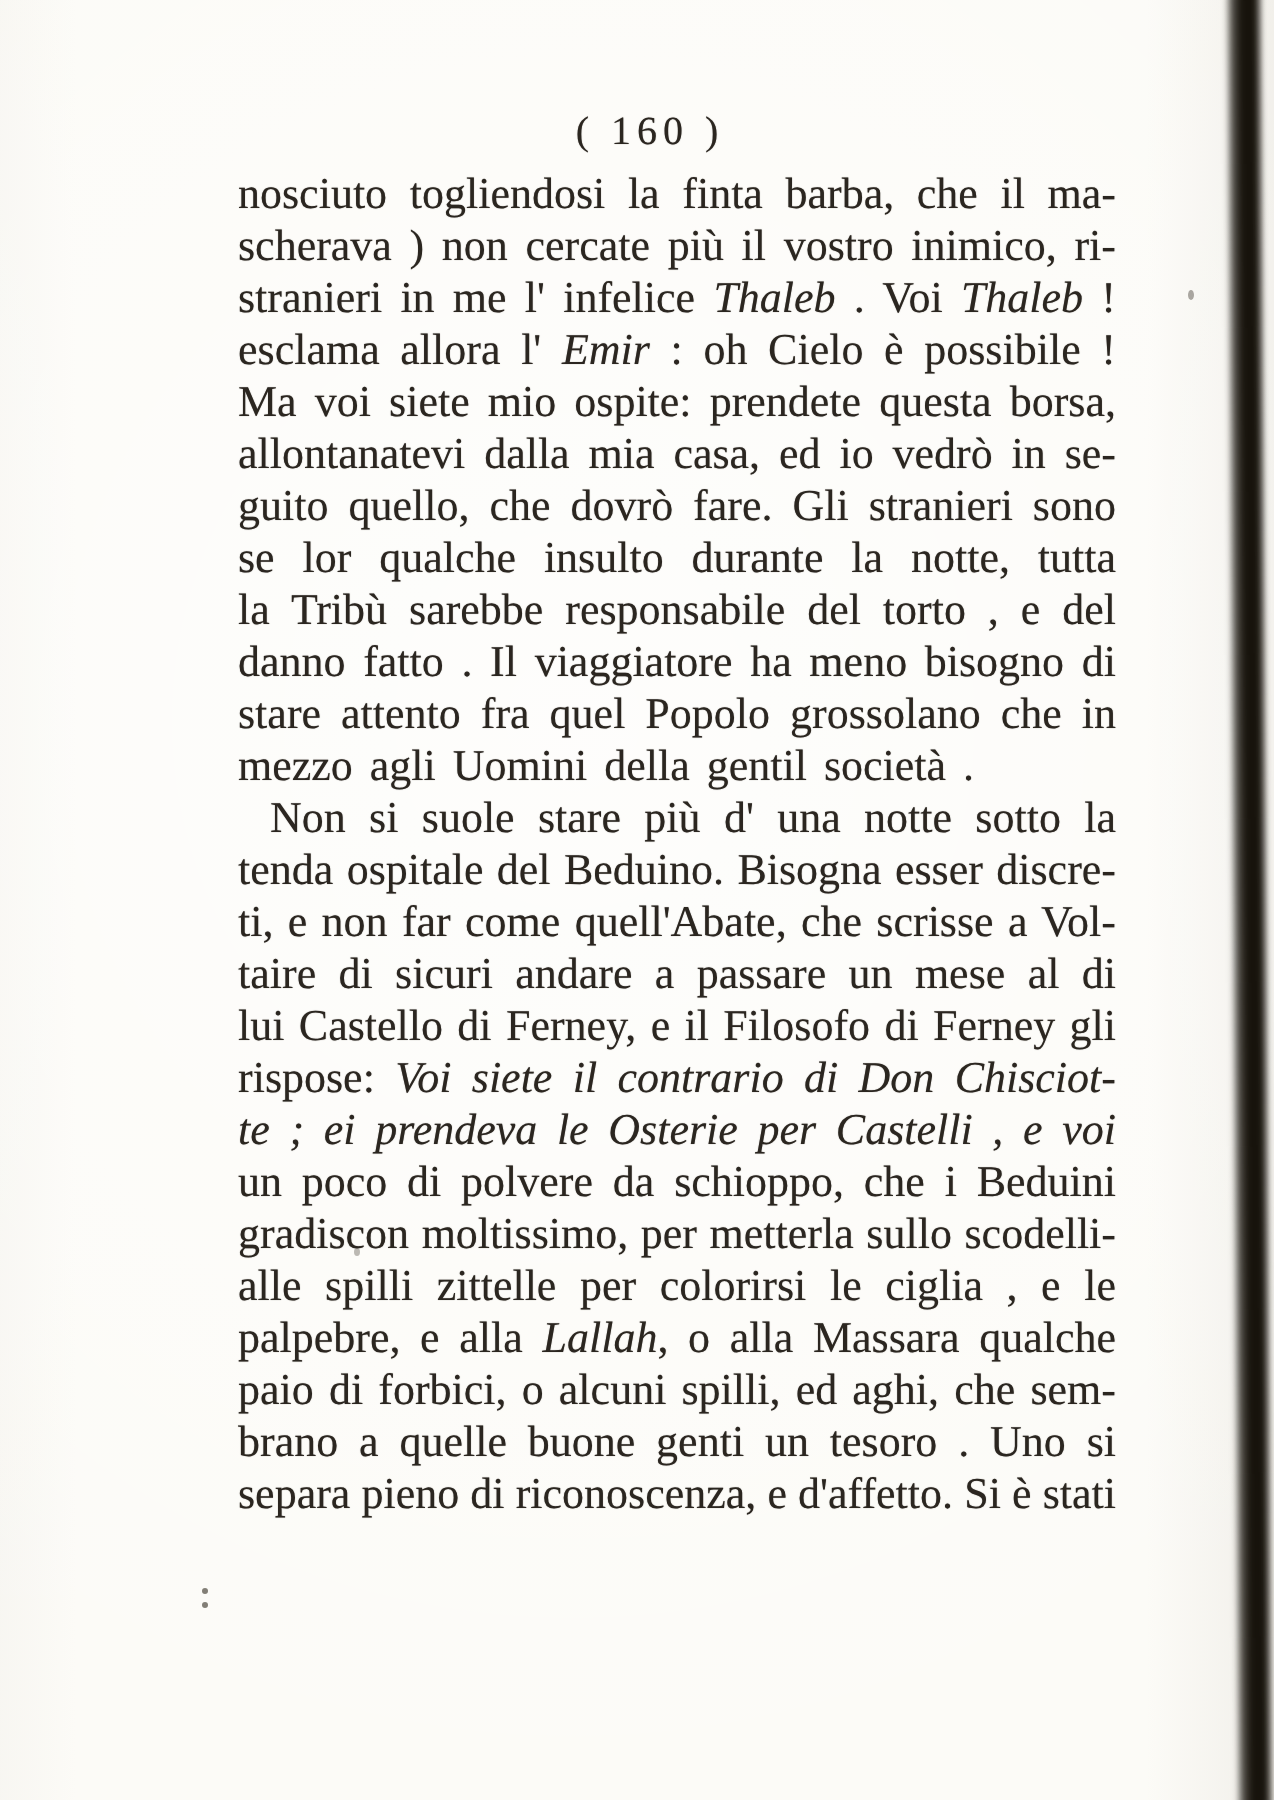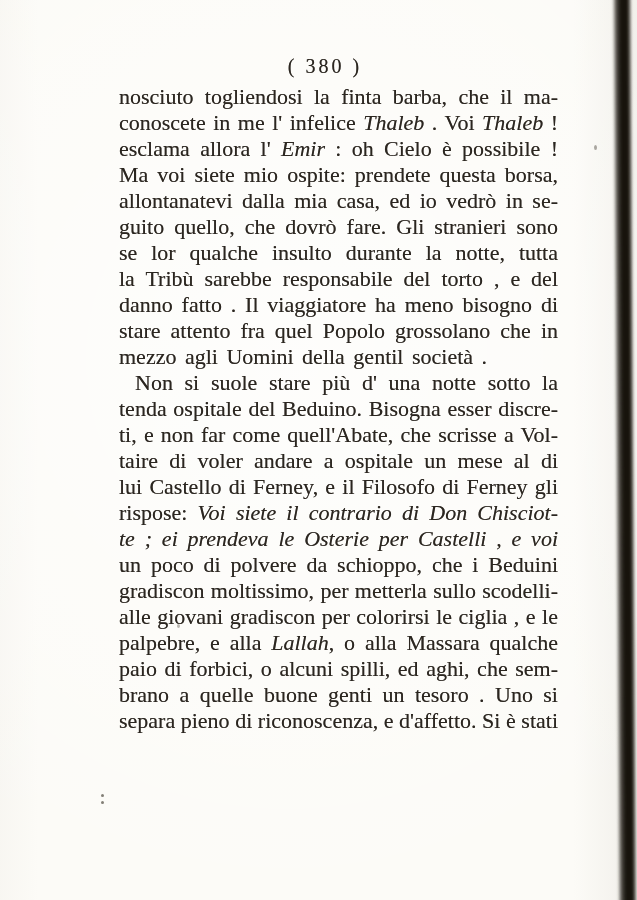--- a/index.html
+++ b/index.html
@@ -71,44 +71,45 @@
   .artifact{ position:absolute; background:#5a544b; border-radius:50%; opacity:.75; }
   .artifact-colon-top{ left:101px; top:794px; width:3px; height:3px; }
   .artifact-colon-bottom{ left:101px; top:801px; width:3px; height:3px; }
   .artifact-speck-1{ left:594px; top:145px; width:3px; height:5px; opacity:.5; }
   .artifact-speck-2{ left:177px; top:624px; width:3px; height:4px; opacity:.4; }
 </style>
 </head>
 <body>
 
 <div class="scan-page">
-  <div class="page-header">( 380 )</div>
+  <div class="page-header">( 160 )</div>
 
   <div class="text-block">
       <div class="line"><span>nosciuto togliendosi la finta barba, che il ma-</span></div>
-      <div class="line"><span>conoscete in me l' infelice </span><span class="it">Thaleb</span><span> . Voi </span><span class="it">Thaleb</span><span> !</span></div>
+      <div class="line"><span>scherava ) non cercate più il vostro inimico, ri-</span></div>
+      <div class="line"><span>stranieri in me l' infelice </span><span class="it">Thaleb</span><span> . Voi </span><span class="it">Thaleb</span><span> !</span></div>
       <div class="line"><span>esclama allora l' </span><span class="it">Emir</span><span> :  oh Cielo è possibile !</span></div>
       <div class="line"><span>Ma voi siete mio ospite: prendete questa borsa,</span></div>
       <div class="line"><span>allontanatevi dalla mia casa, ed io vedrò in se-</span></div>
       <div class="line"><span>guito quello, che dovrò fare. Gli stranieri sono</span></div>
       <div class="line"><span>se lor qualche insulto durante la notte, tutta</span></div>
       <div class="line"><span>la Tribù sarebbe responsabile del torto , e del</span></div>
       <div class="line"><span>danno fatto . Il viaggiatore ha meno bisogno di</span></div>
       <div class="line"><span>stare attento fra quel Popolo grossolano che in</span></div>
       <div class="line no-just"><span>mezzo agli Uomini della gentil società .</span></div>
       <div class="line indent"><span>Non si suole stare più d' una notte sotto la</span></div>
       <div class="line"><span>tenda ospitale del Beduino. Bisogna esser discre-</span></div>
       <div class="line"><span>ti, e non far come quell'Abate, che scrisse a Vol-</span></div>
-      <div class="line"><span>taire di voler andare a ospitale un mese al di</span></div>
+      <div class="line"><span>taire di sicuri andare a passare un mese al di</span></div>
       <div class="line"><span>lui Castello di Ferney, e il Filosofo di Ferney gli</span></div>
       <div class="line"><span>rispose: </span><span class="it">Voi siete il contrario di Don Chisciot-</span></div>
       <div class="line"><span class="it">te ; ei prendeva le Osterie per Castelli , e voi</span></div>
       <div class="line"><span>un poco di polvere da schioppo, che i Beduini</span></div>
       <div class="line"><span>gradiscon moltissimo, per metterla sullo scodelli-</span></div>
-      <div class="line"><span>alle giovani gradiscon per colorirsi le ciglia , e le</span></div>
+      <div class="line"><span>alle spilli zittelle per colorirsi le ciglia , e le</span></div>
       <div class="line"><span>palpebre, e alla </span><span class="it">Lallah</span><span>, o alla Massara qualche</span></div>
       <div class="line"><span>paio di forbici, o alcuni spilli, ed aghi, che sem-</span></div>
       <div class="line"><span>brano a quelle buone genti un tesoro . Uno si</span></div>
       <div class="line"><span>separa pieno di riconoscenza, e d'affetto. Si è stati</span></div>
     </div>
 
   <div class="edge-shadow"></div>
 
   <div class="artifact artifact-colon-top"></div>
   <div class="artifact artifact-colon-bottom"></div>

